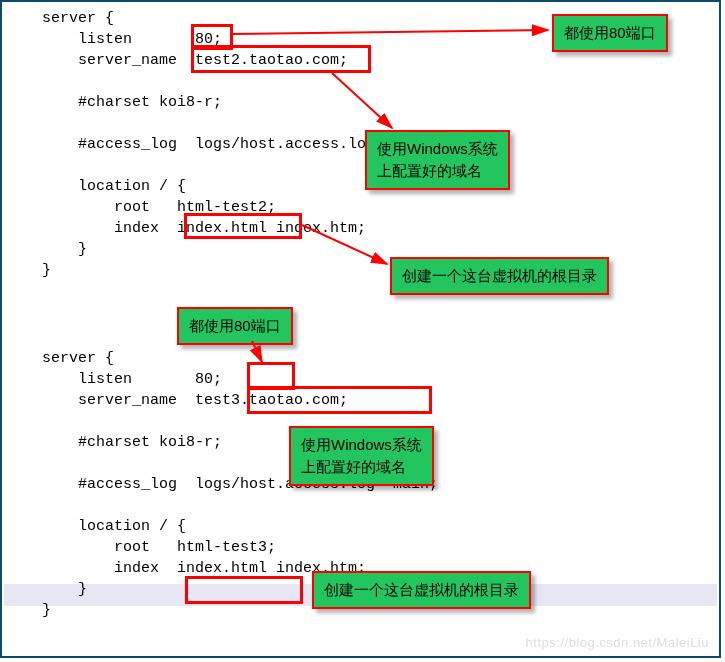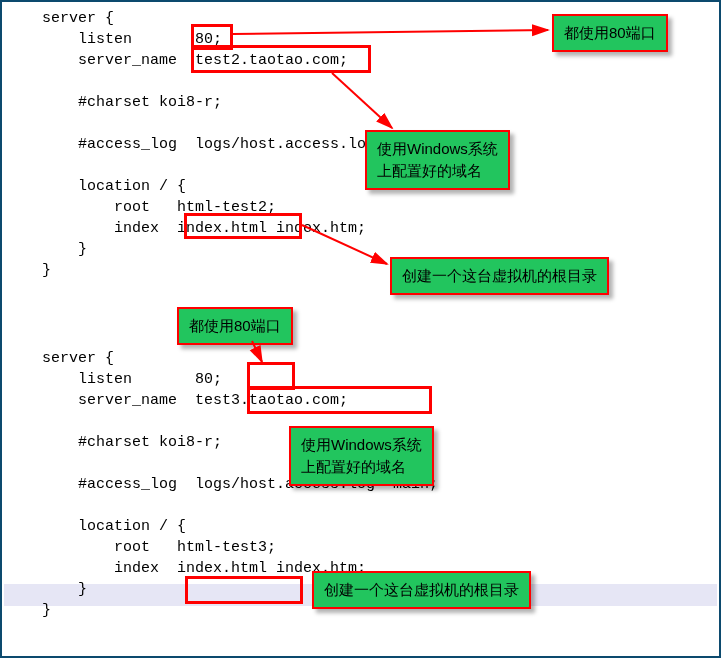--- a/index.html
+++ b/index.html
@@ -134,13 +134,14 @@
 
     <line x1="231" y1="32" x2="546" y2="28" stroke="#ff0000" stroke-width="2" marker-end="url(#ah)"></line>
 
     <line x1="330" y1="71" x2="390" y2="126" stroke="#ff0000" stroke-width="2" marker-end="url(#ah)"></line>
 
     <line x1="300" y1="223" x2="385" y2="262" stroke="#ff0000" stroke-width="2" marker-end="url(#ah)"></line>
 
     <line x1="250" y1="339" x2="260" y2="360" stroke="#ff0000" stroke-width="2" marker-end="url(#ah)"></line>
   </svg>
 
+  <div class="watermark">https://blog.csdn.net/MaleiLiu</div>
 </div>
 
 </body></html>

